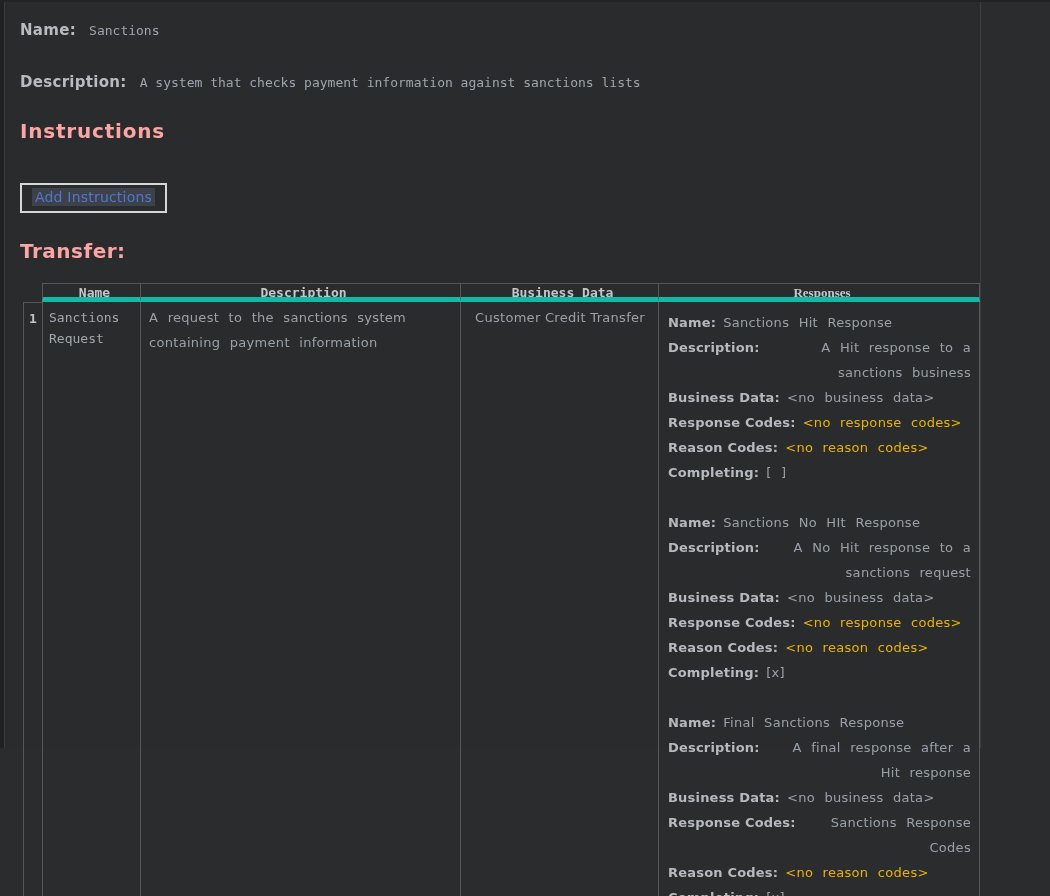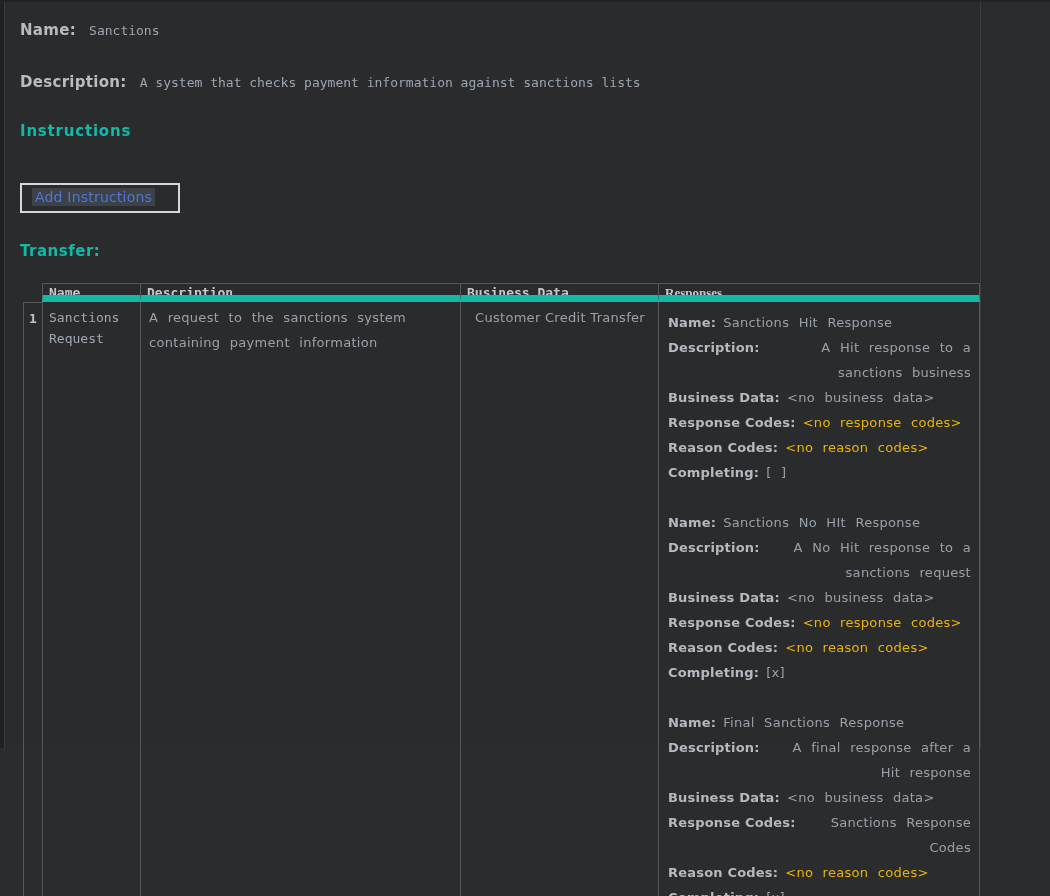--- a/index.html
+++ b/index.html
@@ -24,50 +24,50 @@
   .field-row.desc { margin-top:32px; }
   .label {
     font-size:15px; font-weight:bold; color:#b8bcc1; letter-spacing:0.3px;
   }
   .mono-value {
     font-family:"DejaVu Sans Mono", monospace;
     font-size:13px; color:#9ca6b0; margin-left:8px;
   }
 
   .section-heading {
-    margin-top:29px; font-size:15px; font-weight:bold;
-    color:#14b8a6; letter-spacing:0.8px; line-height:20px;
+    margin-top:29px; font-size:20px; font-weight:bold;
+    color:#fca5a5; letter-spacing:0.8px; line-height:20px;
   }
   .section-heading.requests { margin-top:28px; letter-spacing:0.5px; }
 
   .add-instructions {
     display:inline-block; margin-top:42px;
     background:transparent; border:2px solid #d6d7d8;
-    padding:4px 23px 5px 10px; cursor:pointer; line-height:17px;
+    padding:4px 10px 5px 10px; cursor:pointer; line-height:17px;
   }
   .btn-text {
     font-family:"DejaVu Sans", sans-serif; font-size:14px;
     color:#5277cb; background:#3c414a; padding:1px 3px; letter-spacing:0.2px;
   }
 
   
   .rtable {
     margin-top:22px; margin-left:3px;
     display:grid;
     grid-template-columns:19px 98px 320px 198px 322px;
     grid-template-rows:19px 1fr;
     height:615px;
     font-size:13px;
   }
   .gh { } 
   .th {
-    border-top:1px solid #55575b; border-bottom:7px solid #14b8a6; border-left:1px solid #55575b;
+    border-top:1px solid #55575b; border-bottom:5px solid #14b8a6; border-left:1px solid #55575b;
     font-family:"DejaVu Sans Mono", monospace; font-weight:bold;
     color:#c4c8cc; line-height:16px; padding:1px 0 0 6px;
-    white-space:nowrap; overflow:hidden;
+    white-space:nowrap; overflow:hidden;text-align:center;
   }
   .th.last { border-right:1px solid #55575b;font-family:Liberation Serif, serif; }
   .gb {
     border-left:1px solid #55575b; border-top:1px solid #55575b;
     font-family:"DejaVu Sans Mono", monospace; font-weight:bold;
     color:#c0c4c8; padding:5px 0 0 5px; line-height:21px;
   }
   .tb { border-left:1px solid #55575b; overflow:hidden; }
   .tb.last { border-right:1px solid #55575b; }
 

